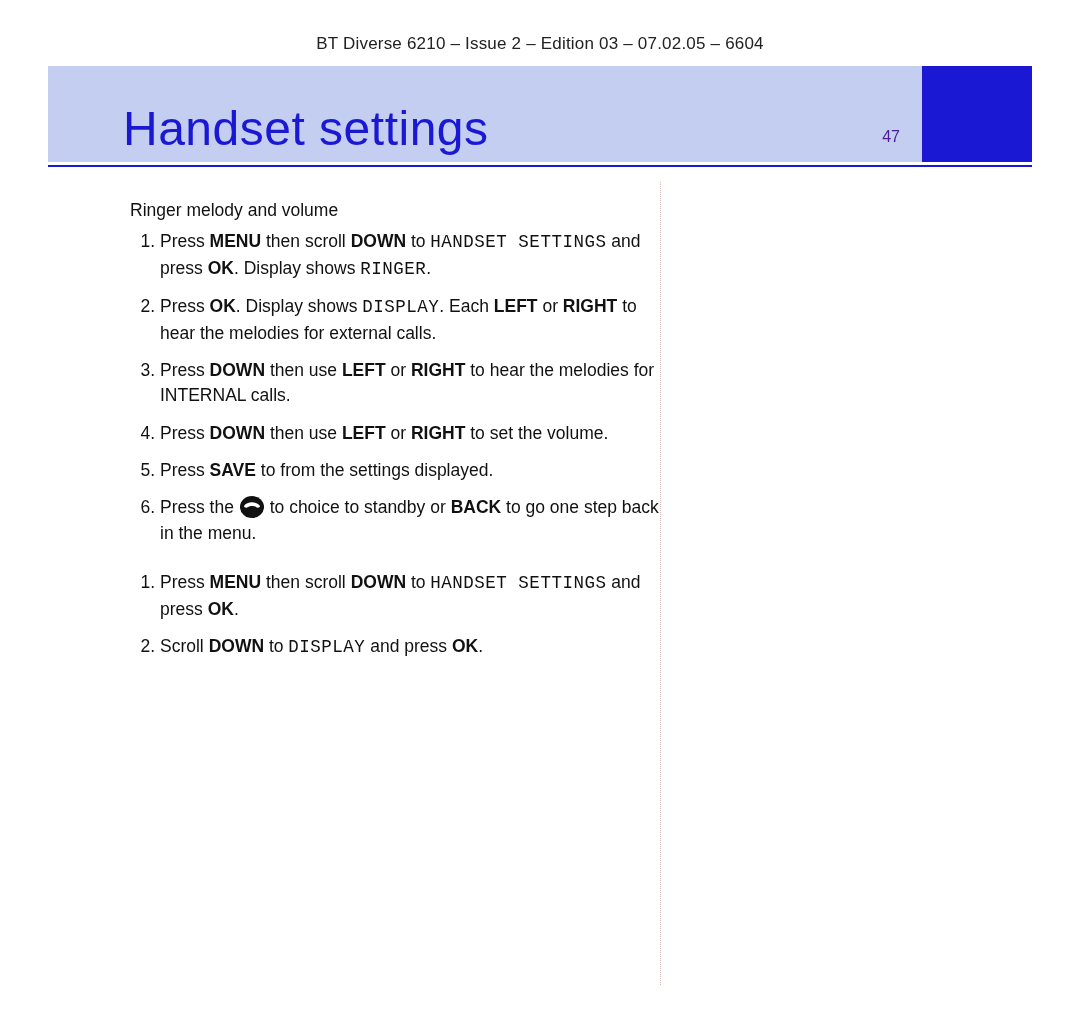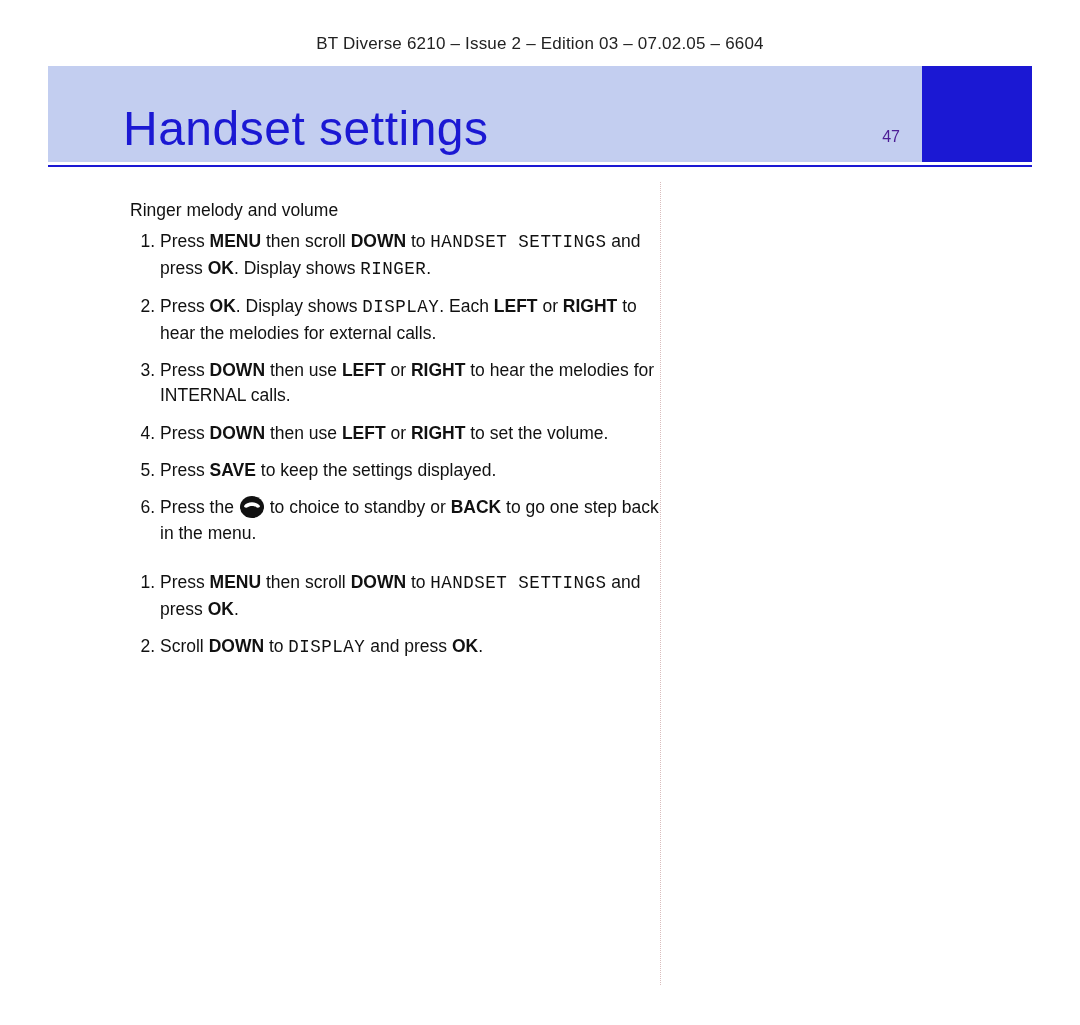--- a/index.html
+++ b/index.html
@@ -154,21 +154,21 @@
       <li>
         <span>Press </span><span class="b">OK</span><span>. Display shows </span><span class="mono">DISPLAY</span><span>. Each </span><span class="b">LEFT</span><span> or </span><span class="b">RIGHT</span><span> to hear the melodies for external calls.</span>
       </li>
       <li>
         <span>Press </span><span class="b">DOWN</span><span> then use </span><span class="b">LEFT</span><span> or </span><span class="b">RIGHT</span><span> to hear the melodies for INTERNAL calls.</span>
       </li>
       <li>
         <span>Press </span><span class="b">DOWN</span><span> then use </span><span class="b">LEFT</span><span> or </span><span class="b">RIGHT</span><span> to set the volume.</span>
       </li>
       <li>
-        <span>Press </span><span class="b">SAVE</span><span> to keep the settings displayed.</span>
+        <span>Press </span><span class="b">SAVE</span><span> to from the settings displayed.</span>
       </li>
       <li>
         <span>Press the </span>
         <span class="endcall-icon">
           <svg viewBox="0 0 26 24" width="26" height="24">
             <ellipse cx="13" cy="12" rx="12" ry="11" fill="#111"></ellipse>
             <path d="M5 11 C8 6, 18 6, 21 11 C21 13, 18 13, 17 12 C15 10.5, 11 10.5, 9 12 C8 13, 5 13, 5 11 Z" fill="#fff"></path>
           </svg>
         </span>
         <span> to choice to standby or </span><span class="b">BACK</span><span> to go one step back in the menu.</span>

